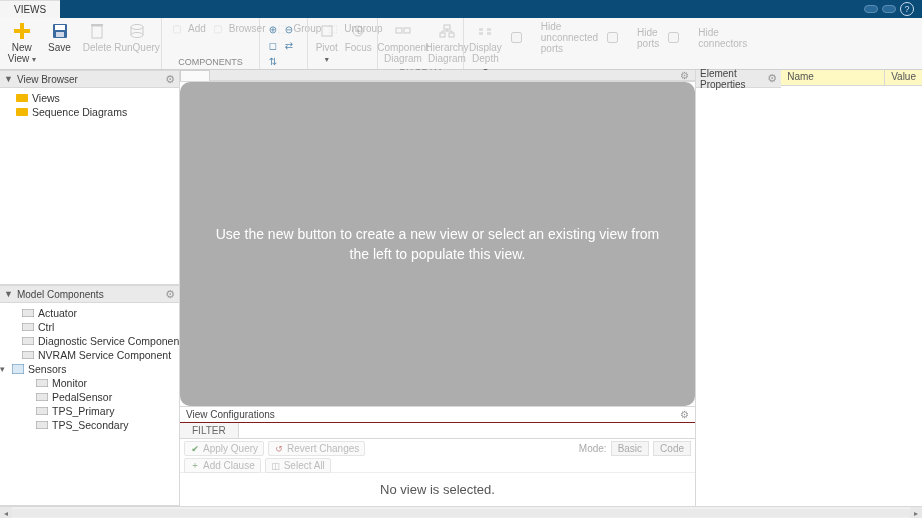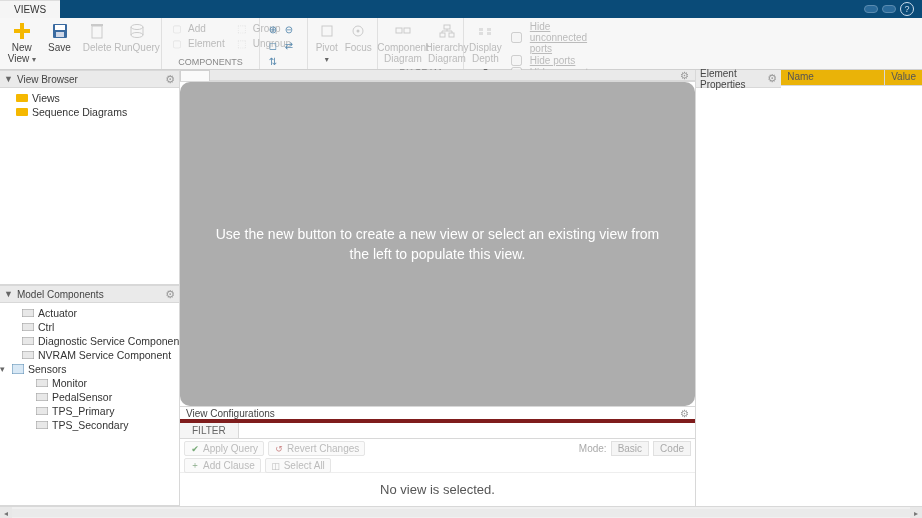--- a/index.html
+++ b/index.html
@@ -15,24 +15,24 @@
 .ribbon { height: 52px; background: #f7f7f7; border-bottom: 1px solid #d0d0d0; display: flex; }
 .ribbon-group { border-right: 1px solid #e0e0e0; display: flex; flex-direction: column; padding: 2px 4px 0; }
 .ribbon-group-body { flex: 1; display: flex; align-items: flex-start; gap: 2px; }
 .ribbon-group-label { font-size: 9px; color: #888; text-align: center; padding: 1px 0 2px; }
 .rb-big { width: 40px; display: flex; flex-direction: column; align-items: center; gap: 2px; padding: 2px 1px; cursor: pointer; }
 .rb-big .ico { width: 18px; height: 18px; display: flex; align-items: center; justify-content: center; }
 .rb-big .lbl { font-size: 10px; color: #444; text-align: center; line-height: 11px; }
 .rb-big.disabled .lbl { color: #bbb; }
 .rb-big.disabled .ico { opacity: 0.4; }
 .dd-arrow { font-size: 8px; color: #666; }
-.rb-col { display: flex; flex-direction: column; gap: 1px; padding: 1px 2px; justify-content: center; }
+.rb-col { display: flex; gap: 1px; padding: 1px 2px; justify-content: center; }
 .rb-small { display: flex; align-items: center; gap: 4px; font-size: 10px; color: #bbb; padding: 1px 2px; cursor: default; }
 .rb-small .sico { width: 14px; height: 12px; display: flex; align-items: center; justify-content: center; opacity: 0.4; }
-.rb-check { display: flex; align-items: center; gap: 8px; font-size: 10px; color: #bbb; padding: 0 4px; text-decoration: underline; }
+.rb-check { display: flex; align-items: center; gap: 19px; font-size: 10px; color: #bbb; padding: 0 4px; }
 .rb-check input { width: 11px; height: 11px; }
 .rb-canvas-icons { display: flex; flex-wrap: wrap; width: 48px; gap: 2px; padding: 2px; }
 .rb-canvas-icons .ci { width: 14px; height: 14px; display: flex; align-items: center; justify-content: center; font-size: 10px; color: #5a8bb0; }
 
 .workspace { flex: 1; display: flex; min-height: 0; }
 .left-col { width: 180px; display: flex; flex-direction: column; border-right: 1px solid #d8d8d8; }
 .panel { display: flex; flex-direction: column; border-bottom: 1px solid #d8d8d8; background: #fff; }
 .panel-header { height: 18px; background: #eaeaea; border-top: 1px solid #d8d8d8; border-bottom: 1px solid #d8d8d8; display: flex; align-items: center; padding: 0 4px; font-size: 10px; color: #444; gap: 4px; }
 .panel-header .toggle { font-size: 9px; color: #666; cursor: pointer; }
 .panel-header .title { flex: 1; }
@@ -48,37 +48,37 @@
 
 .center-col { flex: 1; display: flex; flex-direction: column; min-width: 0; border-right: 1px solid #d8d8d8; }
 .canvas-tabbar { height: 12px; background: #fff; border-bottom: 1px solid #d8d8d8; display: flex; }
 .canvas-tabbar .stub { width: 30px; height: 100%; border: 1px solid #d0d0d0; border-bottom: none; background: #fafafa; }
 .canvas-tabbar .fill { flex: 1; background: #eaeaea; border-bottom: 1px solid #d8d8d8; position: relative; }
 .canvas-tabbar .gear { position: absolute; right: 6px; top: 0; color: #999; font-size: 10px; }
 .canvas-area { flex: 1; background: #adadad; display: flex; align-items: center; justify-content: center; padding: 0 30px; border-radius: 10px; }
 .canvas-msg { color: #fff; font-size: 14px; text-align: center; line-height: 20px; }
 
 .lower-center { height: 100px; border-top: 1px solid #d8d8d8; display: flex; flex-direction: column; }
-.vc-header { height: 16px; background: #fff; border-bottom: 4px solid #7f1d1d; display: flex; align-items: center; padding: 0 6px; font-size: 10px; color: #444; }
+.vc-header { height: 16px; background: #fff; border-bottom: 1px solid #7f1d1d; display: flex; align-items: center; padding: 0 6px; font-size: 10px; color: #444; }
 .vc-header .title { flex: 1; }
 .vc-header .gear { color: #999; }
 .vc-tabs { height: 16px; background: #fff; border-bottom: 1px solid #d8d8d8; display: flex; }
 .vc-tab { padding: 0 12px; font-size: 10px; color: #666; border-right: 1px solid #d8d8d8; display: flex; align-items: center; background: #f5f5f5; }
 .vc-toolbar { height: 34px; background: #fff; padding: 2px 4px; display: flex; flex-direction: column; gap: 2px; border-bottom: 1px solid #eee; }
 .vc-row { display: flex; align-items: center; gap: 4px; }
 .vc-btn { display: flex; align-items: center; gap: 3px; padding: 1px 5px; font-size: 10px; color: #bbb; border: 1px solid #e5e5e5; border-radius: 2px; background: #fafafa; cursor: default; }
 .vc-btn .bi { width: 10px; height: 10px; display: flex; align-items: center; justify-content: center; font-size: 9px; }
 .vc-mode { margin-left: auto; display: flex; align-items: center; gap: 4px; font-size: 10px; color: #aaa; }
 .vc-mode .seg { padding: 1px 6px; border: 1px solid #e0e0e0; background: #f5f5f5; }
 .vc-msg { flex: 1; display: flex; align-items: center; justify-content: center; font-size: 13px; color: #555; }
 
 .right-col { width: 226px; display: flex; }
 .props-table { flex: 1; background: #fff; }
 .props-head { display: flex; height: 16px; border-bottom: 1px solid #d8d8d8; }
-.props-head div { font-size: 10px; color: #555; padding: 1px 6px; border-right: 1px solid #d8d8d8; background: #eab308; }
+.props-head div { font-size: 10px; color: #555; padding: 1px 6px; border-right: 1px solid #d8d8d8; background: #fef9c3; }
 .props-head div:first-child { width: 104px; }
 .props-head div:last-child { flex: 1; border-right: none; }
 
 .statusbar { height: 12px; background: #f0f0f0; border-top: 1px solid #d8d8d8; display: flex; }
 .sb-scroll { flex: 1; display: flex; align-items: center; justify-content: center; position: relative; }
 .sb-scroll .track { height: 8px; width: 100%; background: #eaeaea; position: relative; }
 .sb-arrow { width: 12px; height: 12px; background: #e8e8e8; display: flex; align-items: center; justify-content: center; font-size: 8px; color: #777; }
 
 svg { display: block; }
 </style>
@@ -143,21 +143,21 @@
 
   <div class="ribbon-group" style="width:98px">
     <div class="ribbon-group-body">
       <div class="rb-col">
         <div class="rb-small">
             <span class="sico">▢</span>
             <span>Add</span>
           </div>
         <div class="rb-small">
             <span class="sico">▢</span>
-            <span>Element</span>
+            <span>Browser</span>
           </div>
       </div>
       <div class="rb-col">
         <div class="rb-small">
             <span class="sico">⬚</span>
             <span>Group</span>
           </div>
         <div class="rb-small">
             <span class="sico">⬚</span>
             <span>Ungroup</span>

